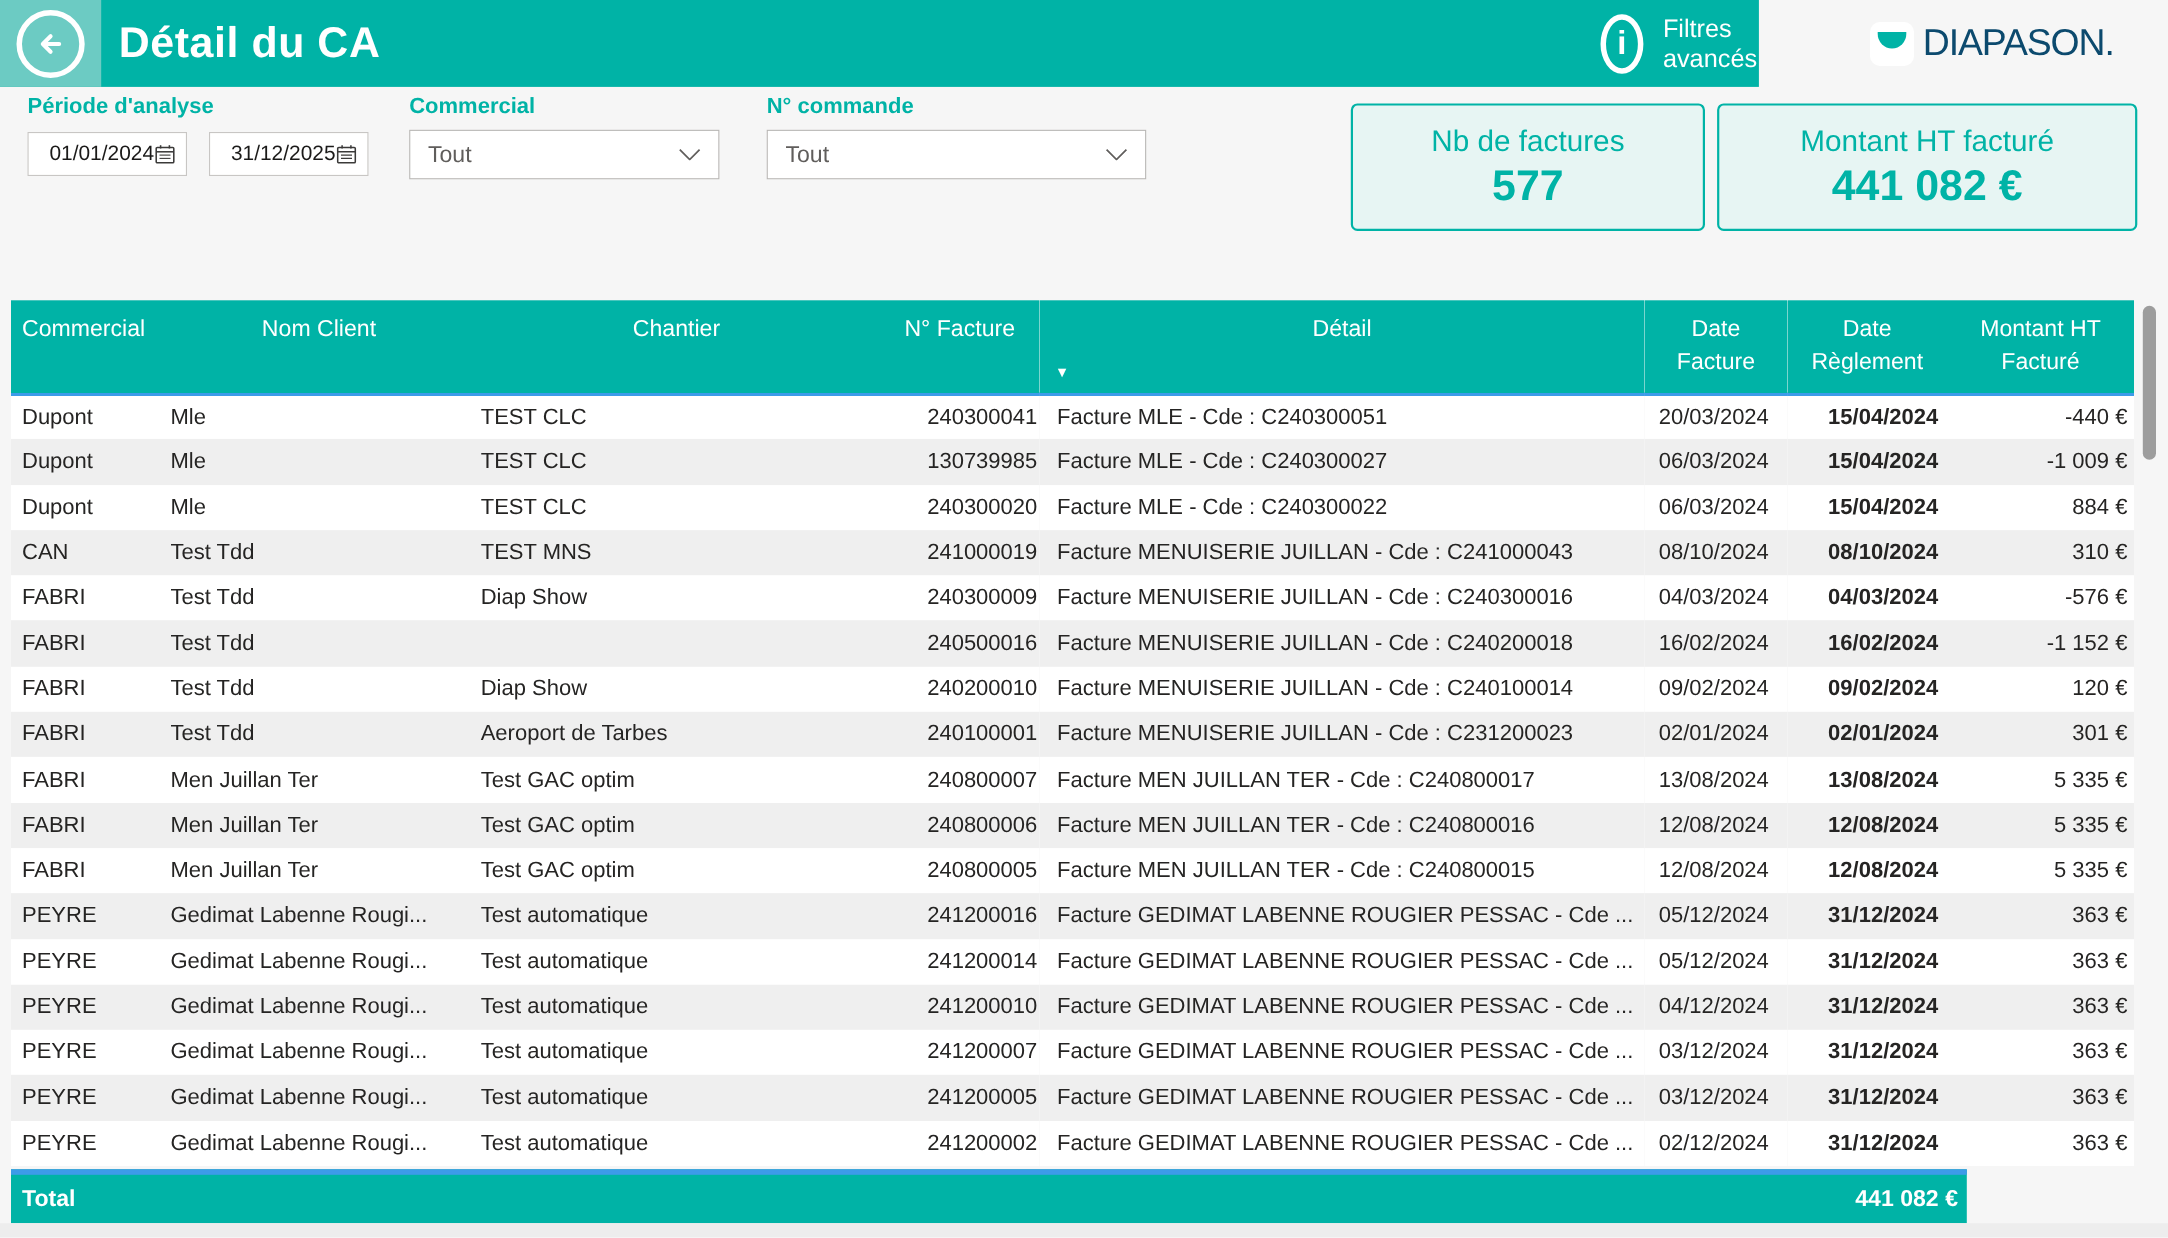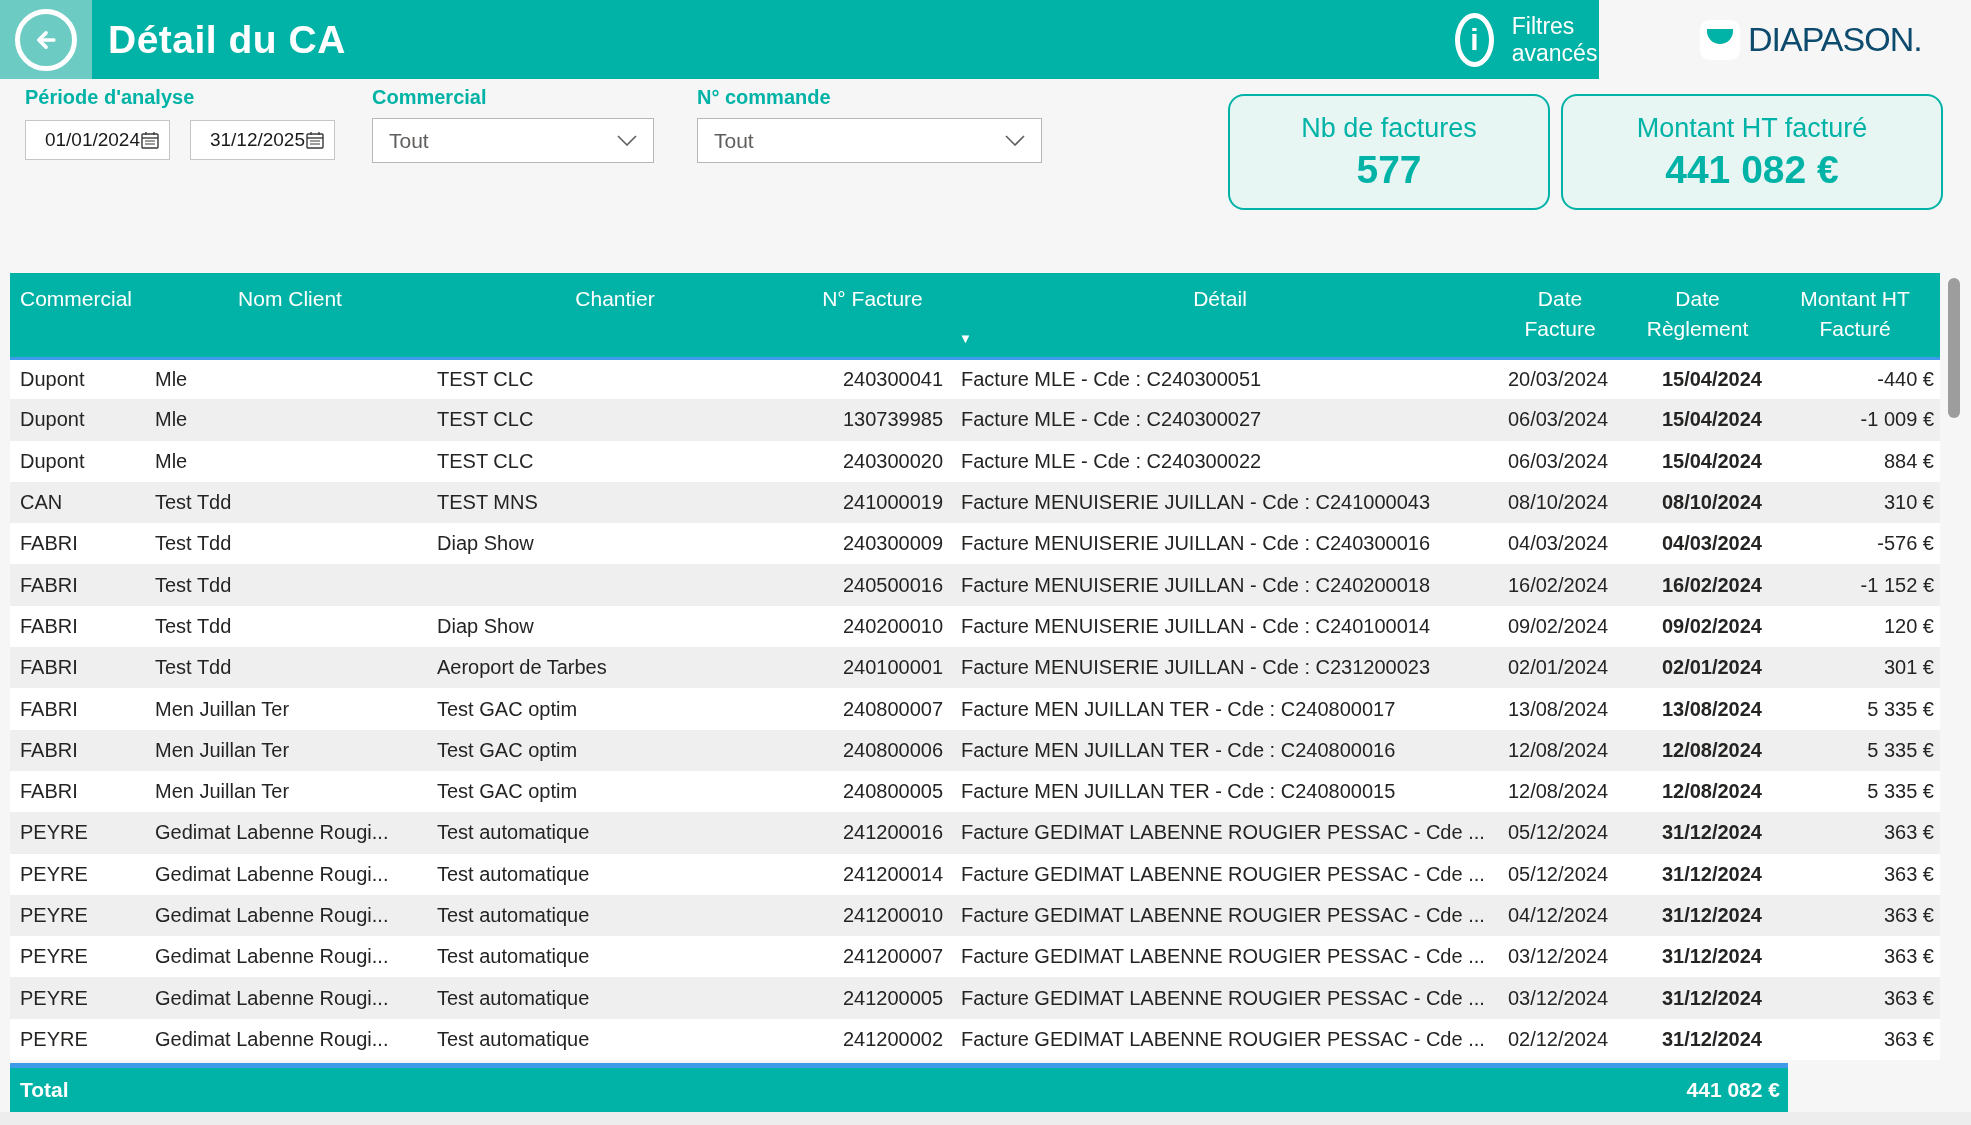--- a/index.html
+++ b/index.html
@@ -40,21 +40,21 @@
   .date-box .val{font-size:19px; color:#1b1a19;}
   .date-start{left:25px;} .date-end{left:190px;}
   .dropdown{position:absolute; top:118px; height:45px; background:#fff; border:1px solid #b9b7b5;
             display:flex; align-items:center; justify-content:space-between; padding:0 16px; cursor:pointer;}
   .dropdown .val{font-size:21px; color:#605e5c;}
   .dd-commercial{left:372px; width:282px;}
   .dd-order{left:697px; width:345px;}
 
   
   .kpi{position:absolute; top:94px; height:116px; background:var(--kpi-bg); border:2px solid var(--teal);
-       border-radius:16px; display:flex; flex-direction:column; align-items:center; justify-content:center; gap:4px;}
+       border-radius:6px; display:flex; flex-direction:column; align-items:center; justify-content:center; gap:4px;}
   .kpi-1{left:1228px; width:322px;}
   .kpi-2{left:1561px; width:382px;}
   .kpi .kpi-label{color:var(--teal); font-size:27px;}
   .kpi .kpi-value{color:var(--teal); font-size:39px; font-weight:800;}
 
   
   .table-wrap{position:absolute; left:10px; top:273px; width:1930px;}
   table{border-collapse:collapse; table-layout:fixed; width:1930px;}
   col.c1{width:140px;} col.c2{width:280px;} col.c3{width:370px;} col.c4{width:145px;}
   col.c5{width:550px;} col.c6{width:130px;} col.c7{width:145px;} col.c8{width:170px;}

